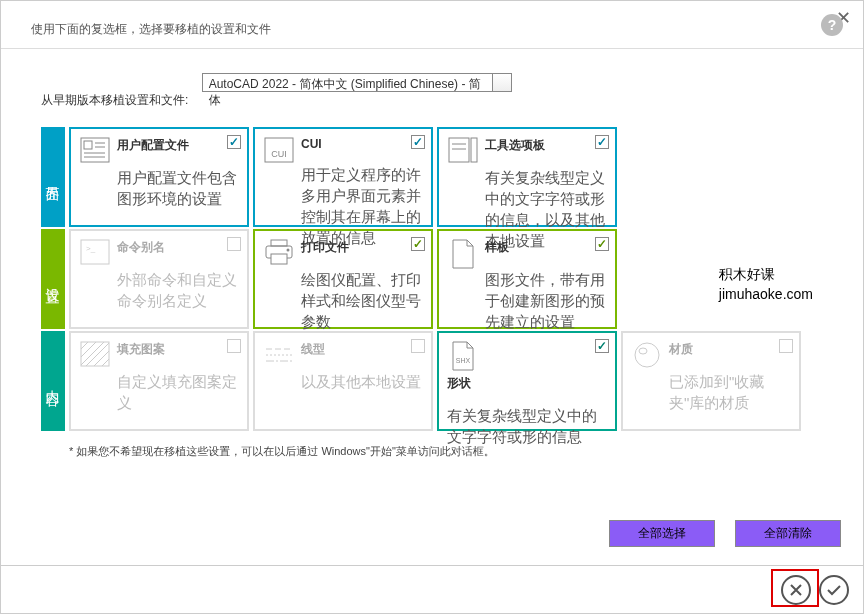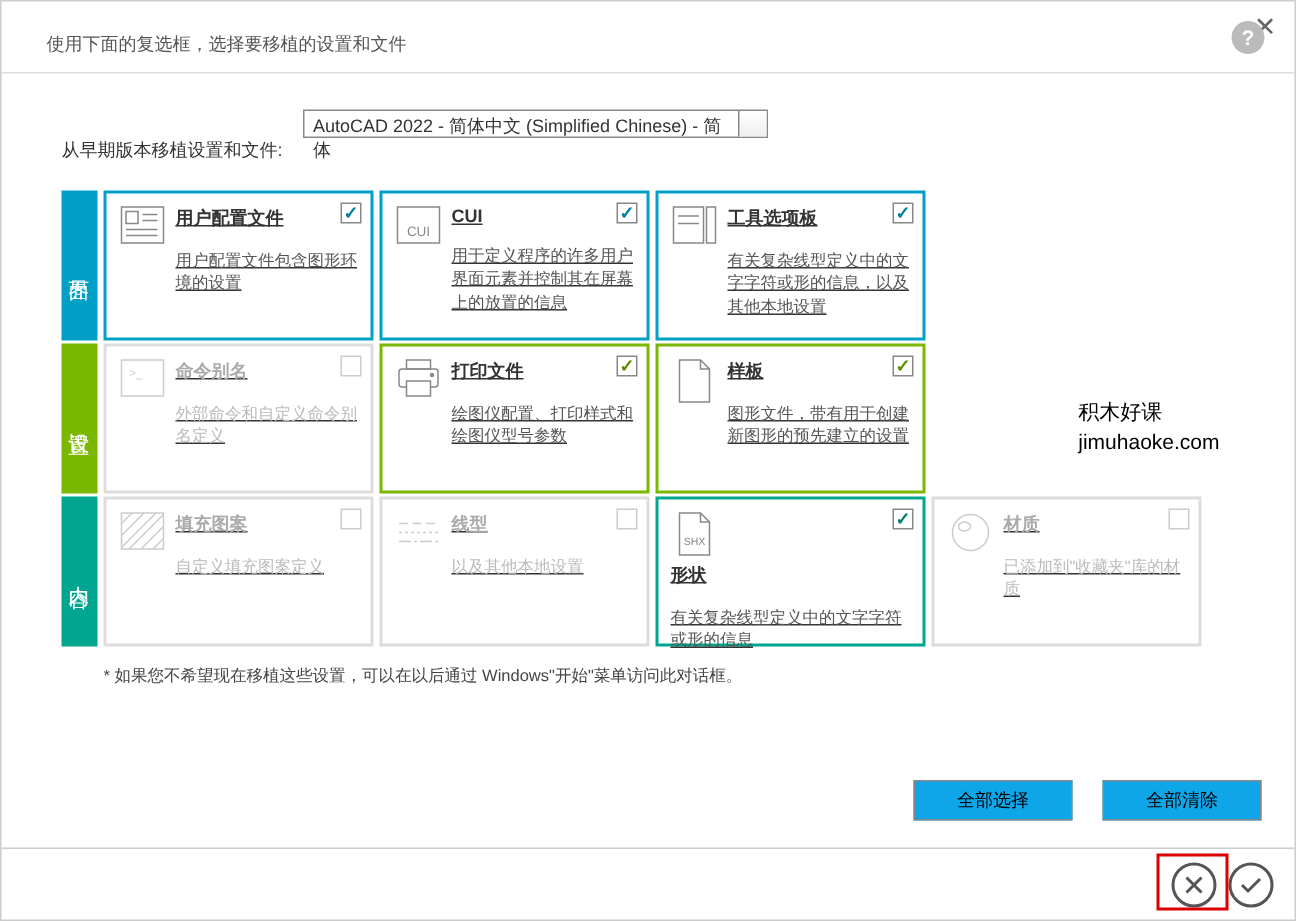--- a/index.html
+++ b/index.html
@@ -15,42 +15,42 @@
 .source-label { display: inline-block; margin-right: 10px; margin-top: 28px; }
 .source-select { display: inline-block; border: 1px solid #888; padding: 2px 24px 2px 6px; height: 19px; line-height: 16px; position: relative; width: 310px; background: #fff; }
 .source-select::after { content: ''; position: absolute; right: 0; top: 0; width: 18px; height: 100%; border-left: 1px solid #888; background: linear-gradient(#fff,#eee); }
 .source-select .arrow { position: absolute; right: 5px; top: 7px; width: 0; height: 0; border-left: 4px solid transparent; border-right: 4px solid transparent; border-top: 5px solid #333; }
 .sections { display: flex; flex-direction: column; gap: 2px; }
 .section-row { display: flex; }
 .section-tab { width: 24px; min-height: 100px; display: flex; align-items: center; justify-content: center; color: #fff; font-size: 14px; writing-mode: vertical-rl; text-orientation: upright; letter-spacing: 2px; }
 .tab-blue { background: #00a0c6; }
 .tab-green { background: #7ab800; }
 .tab-teal { background: #00a68f; }
-.cards { display: flex; gap: 4px; padding: 0 0 0 4px; flex: 1; text-decoration: underline; }
+.cards { display: flex; gap: 4px; padding: 0 0 0 4px; flex: 1; }
 .card { width: 180px; min-height: 100px; border: 2px solid; padding: 8px 8px 8px 8px; position: relative; display: flex; gap: 6px; }
 .card.blue { border-color: #00a0c6; height: 100px; }
 .card.green { border-color: #7ab800; height: 100px; }
 .card.teal { border-color: #00a68f; height: 100px; flex-direction: column; }
 .card.disabled { border-color: #ddd; color: #aaa; }
 .card.disabled .card-title { color: #aaa; }
 .card-icon { width: 32px; height: 28px; flex-shrink: 0; display: flex; align-items: flex-start; justify-content: center; color: #888; }
 .card.disabled .card-icon { color: #ccc; }
 .card-body { flex: 1; }
 .card-title { font-size: 12px; font-weight: bold; color: #333; margin-bottom: 3px; }
-.card-desc { font-size: 11px; color: #555; line-height: 1.4; margin-top: 13px; }
+.card-desc { font-size: 15px; color: #555; line-height: 1.4; margin-top: 13px; }
 .card.disabled .card-desc { color: #bbb; }
 .card-check { position: absolute; top: 6px; right: 6px; width: 14px; height: 14px; border: 1px solid #888; display: flex; align-items: center; justify-content: center; font-size: 12px; line-height: 1; }
 .card-check.checked::after { content: '✓'; color: #0a0; font-weight: bold; }
 .card.green .card-check.checked::after { color: #5a9000; }
 .card.teal .card-check.checked::after { color: #008070; }
 .card.blue .card-check.checked::after { color: #0080a0; }
 .card.disabled .card-check { border-color: #ccc; }
 .footer-note { margin: 12px 0 0 28px; font-size: 11px; color: #444; width: 430px; line-height: 1.5; }
 .footer-btns { position: absolute; right: 22px; bottom: 66px; display: flex; gap: 20px; }
-.btn { border: 1px solid #888; background: #0ea5e9; padding: 4px 28px; font-size: 12px; cursor: pointer; }
+.btn { border: 1px solid #888; background: #8b5cf6; padding: 4px 28px; font-size: 12px; cursor: pointer; }
 .bottom-bar { position: absolute; left: 0; right: 0; bottom: 0; height: 48px; border-top: 1px solid #ccc; display: flex; justify-content: flex-end; align-items: center; padding-right: 14px; gap: 8px; }
 .circle-btn { width: 30px; height: 30px; border: 2px solid #555; border-radius: 50%; display: flex; align-items: center; justify-content: center; font-size: 16px; cursor: pointer; color: #555; }
 .highlight-box { position: absolute; right: 44px; bottom: 6px; width: 48px; height: 38px; border: 2px solid #d00; pointer-events: none; }
 .watermark { position: absolute; right: 50px; top: 264px; color: #000000; font-size: 14px; line-height: 1.4; }
 svg { display: block; }
 </style>
 </head>
 <body>
 
 <div class="window">

